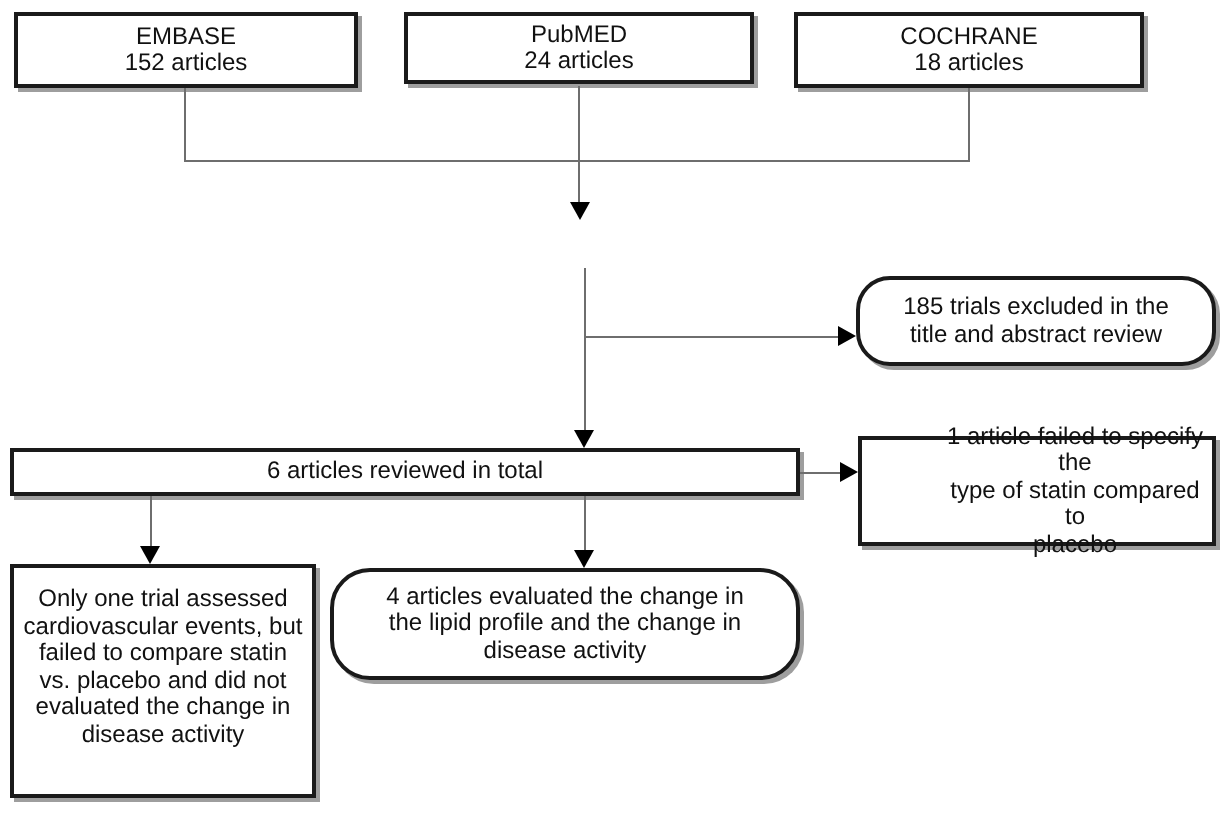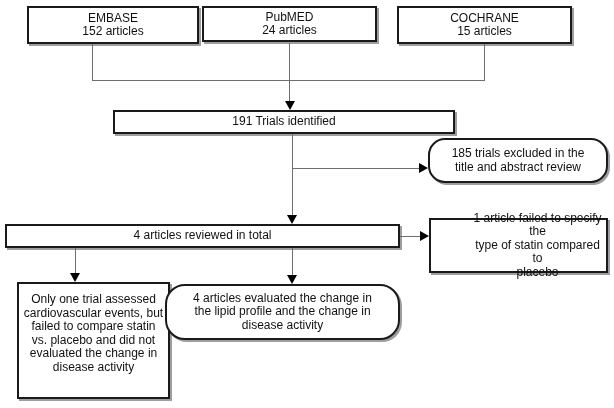--- a/index.html
+++ b/index.html
@@ -27,21 +27,20 @@
     text-align: center;
     white-space: pre-line;
     font-size: 12px;
     line-height: 13.5px;
     color: #111111;
     padding: 1px 2px;
   }
   .box.top-align {
     align-items: flex-start;
     padding-top: 9px;
-    margin-left: 12px;
   }
   .vline, .hline {
     position: absolute;
     background: #6e6e6e;
   }
   .vline { width: 1px; }
   .hline { height: 1px; }
   .arr-down {
     position: absolute;
     width: 0; height: 0;
@@ -55,44 +54,43 @@
     border-top: 5px solid transparent;
     border-bottom: 5px solid transparent;
     border-left: 9px solid #000000;
   }
 </style>
 </head>
 <body>
 
 <div id="canvas">
 
-  <div class="box" style="left:7px; top:6px; width:172px; height:38px;margin-left:20px;">EMBASE
+  <div class="box" style="left:7px; top:6px; width:172px; height:38px;">EMBASE
 152 articles</div>
   <div class="box" style="left:202px; top:6px; width:175px; height:36px;">PubMED
 24 articles</div>
   <div class="box" style="left:397px; top:6px; width:175px; height:38px;">COCHRANE
-15 articles</div>
+18 articles</div>
 
   <div class="vline" style="left:92px; top:44px; height:37px;"></div>
   <div class="vline" style="left:484px; top:44px; height:37px;"></div>
   <div class="hline" style="left:92px; top:80px; width:393px;"></div>
   <div class="vline" style="left:289px; top:43px; height:59px;"></div>
   <div class="arr-down" style="left:285px; top:101px;"></div>
 
-  <div class="box" style="left:113px; top:110px; width:342px; height:24px;">191 Trials identified</div>
 
   <div class="vline" style="left:292px; top:134px; height:82px;"></div>
   <div class="hline" style="left:292px; top:168px; width:128px;"></div>
   <div class="arr-right" style="left:419px; top:163px;"></div>
   <div class="arr-down" style="left:287px; top:215px;"></div>
 
   <div class="box" style="left:428px; top:138px; width:180px; height:45px;border-radius:17px;">185 trials excluded  in the
 title and abstract review</div>
 
-  <div class="box" style="left:5px; top:224px; width:395px; height:24px;">4 articles reviewed in total</div>
+  <div class="box" style="left:5px; top:224px; width:395px; height:24px;">6 articles reviewed in total</div>
 
   <div class="hline" style="left:400px; top:236px; width:20px;"></div>
   <div class="arr-right" style="left:420px; top:231px;"></div>
 
   <div class="box" style="left:429px; top:218px; width:179px; height:55px;padding-left:40px;">1 article failed to specify the
 type of statin compared to
 placebo</div>
 
   <div class="vline" style="left:75px; top:248px; height:26px;"></div>
   <div class="arr-down" style="left:70px; top:273px;"></div>

